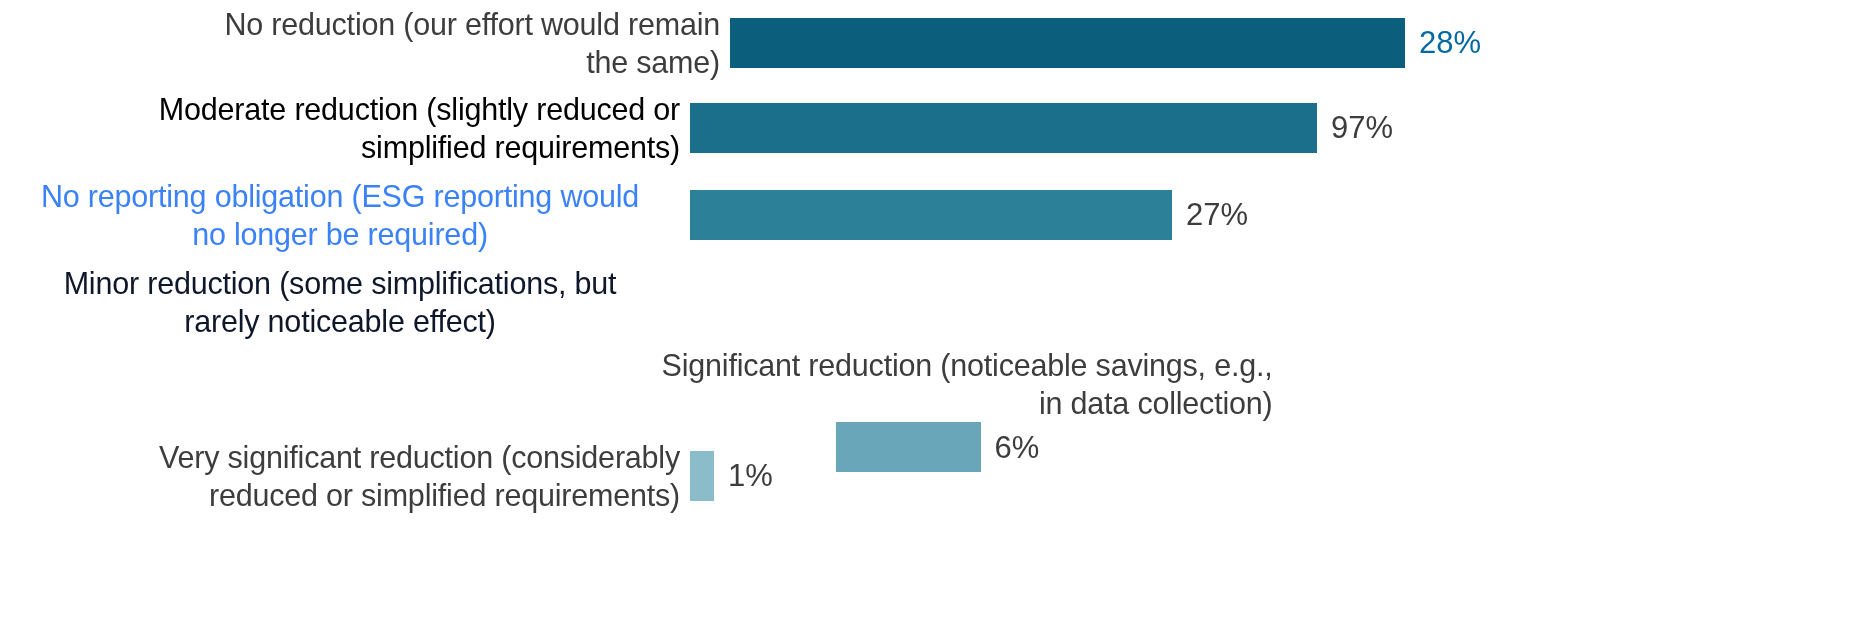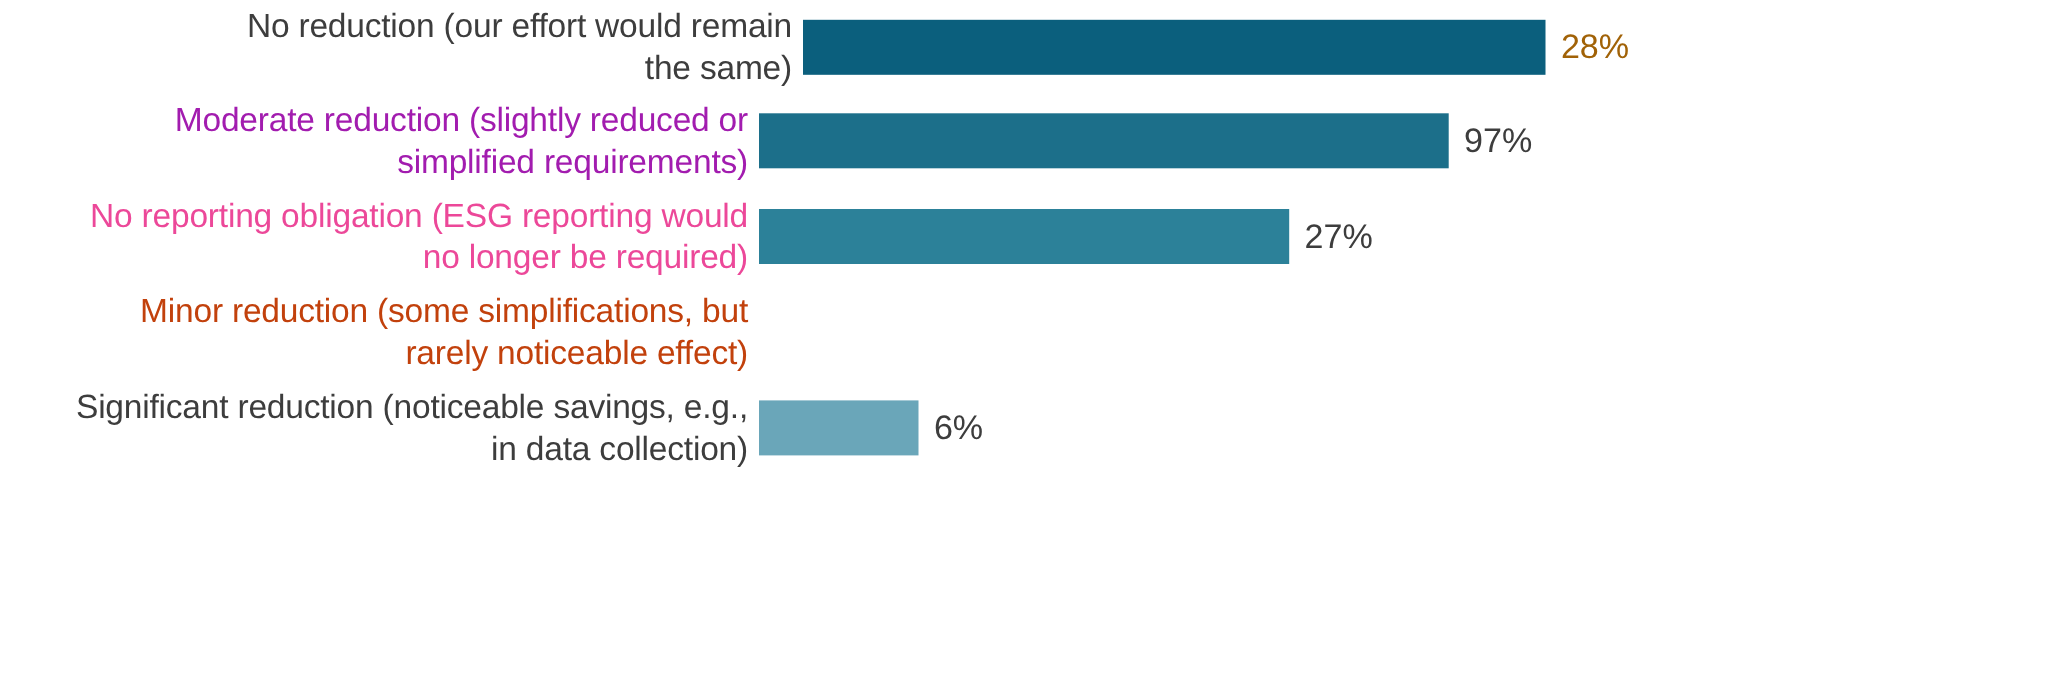--- a/index.html
+++ b/index.html
@@ -62,50 +62,58 @@
 </head>
 <body style="background: rgb(255, 255, 255);">
 
 <div id="chart">
 
   <div class="row" style="top:0px;padding-left:40px;">
     <div class="cat-label" style="color: rgb(61, 61, 61);">No reduction (our effort would remain
 the same)</div>
     <div class="bar-area">
       <span class="bar" style="width: 675px; background: rgb(11, 95, 125);"></span>
-      <span class="val-label" style="color: #a16207;">28%</span>
+      <span class="val-label" style="color: #0369a1;">28%</span>
     </div>
   </div>
 
   <div class="row" style="top:85px;">
-    <div class="cat-label" style="color: #a21caf;">Moderate reduction (slightly reduced or
+    <div class="cat-label" style="color: #000000;">Moderate reduction (slightly reduced or
 simplified requirements)</div>
     <div class="bar-area">
       <span class="bar" style="width: 627px; background: rgb(28, 111, 138);"></span>
       <span class="val-label" style="color: rgb(61, 61, 61);">97%</span>
     </div>
   </div>
 
   <div class="row" style="top:172px;">
-    <div class="cat-label" style="color: #ec4899;">No reporting obligation (ESG reporting would
+    <div class="cat-label" style="color: #3b82f6; text-align: center;">No reporting obligation (ESG reporting would
 no longer be required)</div>
     <div class="bar-area">
       <span class="bar" style="width: 482px; background: rgb(44, 129, 153);"></span>
       <span class="val-label" style="color: rgb(61, 61, 61);">27%</span>
     </div>
   </div>
 
   <div class="row" style="top:259px;">
-    <div class="cat-label" style="color: #c2410c;">Minor reduction (some simplifications, but
+    <div class="cat-label" style="color: #0f172a; text-align: center;">Minor reduction (some simplifications, but
 rarely noticeable effect)</div>
   </div>
 
-  <div class="row" style="top:346px;">
+  <div class="row" style="top:346px;flex-direction:column;">
     <div class="cat-label" style="color: rgb(61, 61, 61);">Significant reduction (noticeable savings, e.g.,
 in data collection)</div>
     <div class="bar-area">
       <span class="bar" style="width: 145px; background: rgb(106, 166, 185);"></span>
       <span class="val-label" style="color: rgb(61, 61, 61);">6%</span>
     </div>
   </div>
 
+  <div class="row" style="top:433px;">
+    <div class="cat-label" style="color: rgb(61, 61, 61);">Very significant reduction (considerably
+reduced or simplified requirements)</div>
+    <div class="bar-area">
+      <span class="bar" style="width: 24px; background: rgb(139, 188, 202);"></span>
+      <span class="val-label" style="color: rgb(61, 61, 61);">1%</span>
+    </div>
+  </div>
 
 </div>
 
 </body></html>

